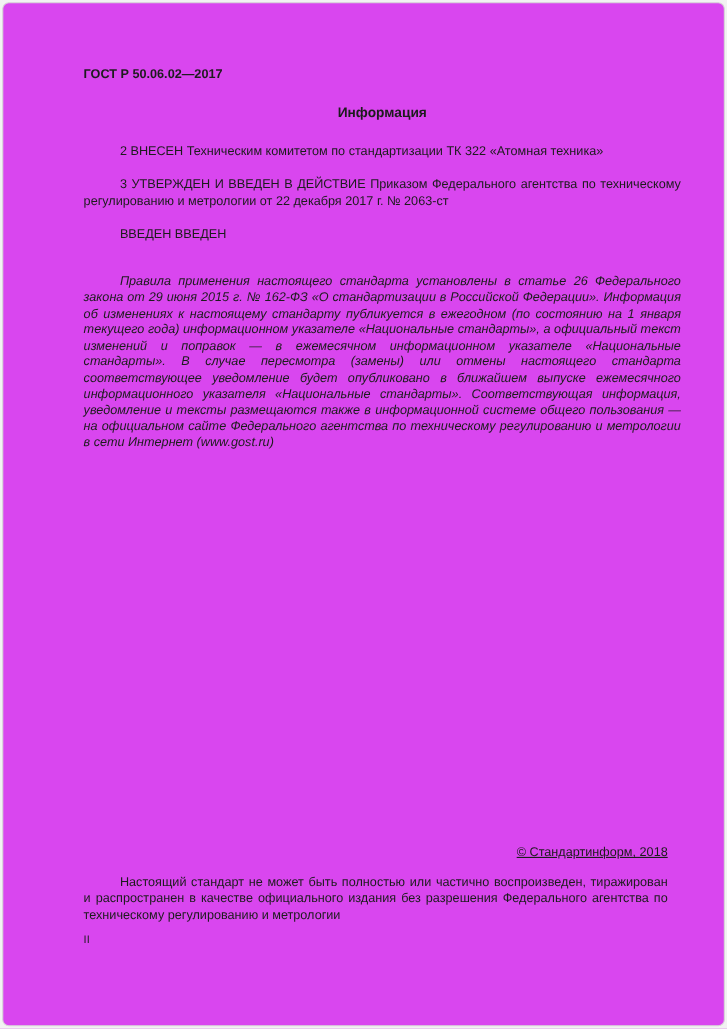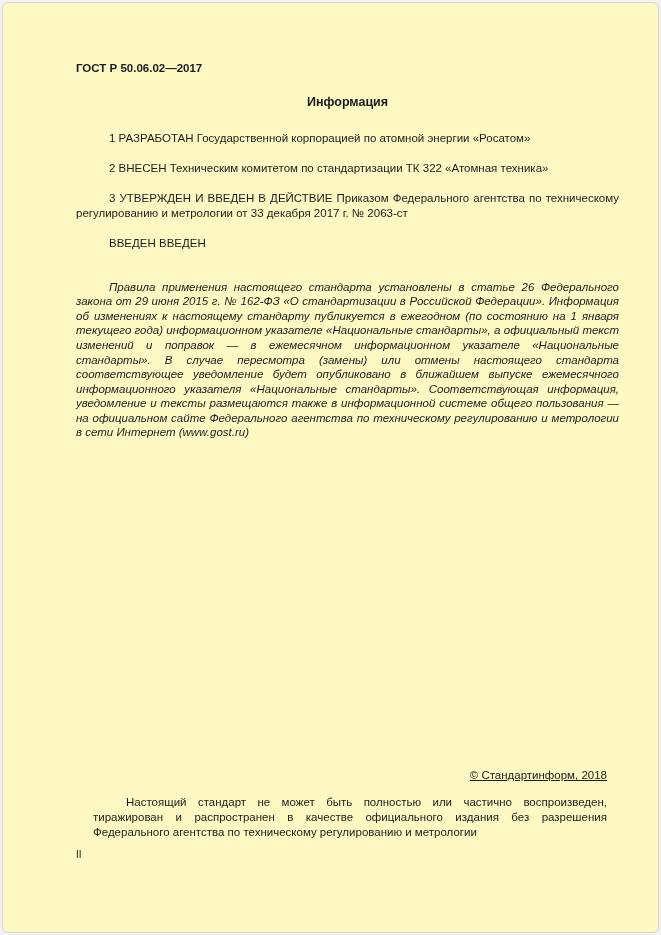--- a/index.html
+++ b/index.html
@@ -11,21 +11,21 @@
   }
   .page-wrap {
     width: 661px;
     height: 935px;
     position: relative;
     background: #f2f2f2;
   }
   .page {
     position: absolute;
     left: 2px; top: 2px; right: 2px; bottom: 2px;
-    background: #fef9c3;
+    background: #d946ef;
     border: 1px solid #d6d6d6;
     border-radius: 6px;
     padding: 58px 39px 0 73px;
     color: #1c1c1c;
     font-size: 11.5px;
     line-height: 1.32;
   }
   .doc-header {
     font-weight: bold;
     font-size: 11.5px;
@@ -54,21 +54,21 @@
   }
   .copyright {
     position: absolute;
     right: 51px;
     top: 765px;
     font-size: 11.5px;
     text-decoration: underline;
   }
   p.repro-note {
     position: absolute;
-    left: 90px;
+    left: 73px;
     right: 51px;
     top: 792px;
     margin: 0;
     text-indent: 33px;
     text-align: justify;
     line-height: 1.3;
   }
   .page-number {
     position: absolute;
     left: 73px;
@@ -79,25 +79,24 @@
 </head>
 <body>
 
 <div class="page-wrap">
   <div class="page">
 
     <div class="doc-header">ГОСТ Р 50.06.02—2017</div>
 
     <div class="doc-title">Информация</div>
 
-    <p class="item">1 РАЗРАБОТАН Государственной корпорацией по атомной энергии «Росатом»</p>
 
     <p class="item">2 ВНЕСЕН Техническим комитетом по стандартизации ТК 322 «Атомная техника»</p>
 
-    <p class="item">3 УТВЕРЖДЕН И ВВЕДЕН В ДЕЙСТВИЕ Приказом Федерального агентства по техническому регулированию и метрологии от 33 декабря 2017 г. № 2063-ст</p>
+    <p class="item">3 УТВЕРЖДЕН И ВВЕДЕН В ДЕЙСТВИЕ Приказом Федерального агентства по техническому регулированию и метрологии от 22 декабря 2017 г. № 2063-ст</p>
 
     <p class="item item-last">ВВЕДЕН ВВЕДЕН</p>
 
     <p class="legal-note">Правила применения настоящего стандарта установлены в статье 26 Федерального закона от 29 июня 2015 г. № 162-ФЗ «О стандартизации в Российской Федерации». Информация об изменениях к настоящему стандарту публикуется в ежегодном (по состоянию на 1 января текущего года) информационном указателе «Национальные стандарты», а официальный текст изменений и поправок — в ежемесячном информационном указателе «Национальные стандарты». В случае пересмотра (замены) или отмены настоящего стандарта соответствующее уведомление будет опубликовано в ближайшем выпуске ежемесячного информационного указателя «Национальные стандарты». Соответствующая информация, уведомление и тексты размещаются также в информационной системе общего пользования — на официальном сайте Федерального агентства по техническому регулированию и метрологии в сети Интернет (www.gost.ru)</p>
 
     <div class="copyright">© Стандартинформ, 2018</div>
 
     <p class="repro-note">Настоящий стандарт не может быть полностью или частично воспроизведен, тиражирован и распространен в качестве официального издания без разрешения Федерального агентства по техническому регулированию и метрологии</p>
 
     <div class="page-number">II</div>

